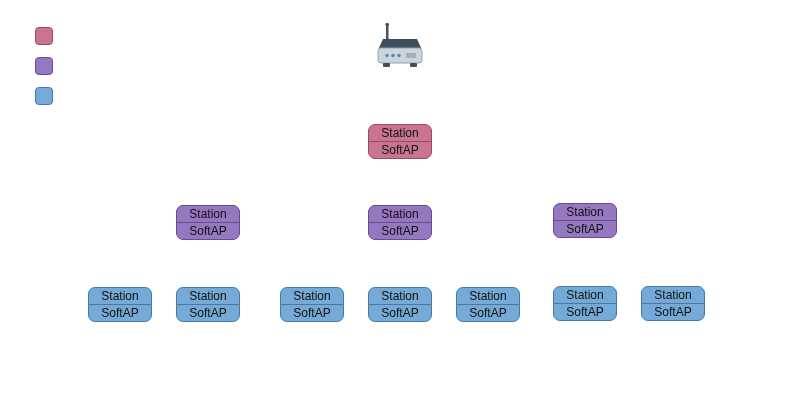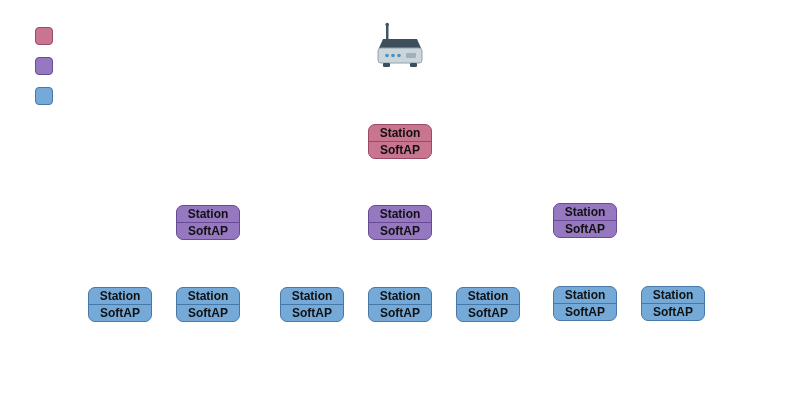--- a/index.html
+++ b/index.html
@@ -41,21 +41,20 @@
   .node {
     position: absolute;
     width: 64px;
     box-sizing: border-box;
     border-radius: 7px;
     border: 1.5px solid;
     overflow: hidden;
     text-align: center;
     font-size: 12px;
     color: #111111;
-    font-weight: bold;
   }
   .node .cell {
     height: 16px;
     line-height: 16px;
     white-space: nowrap;
   }
   .node .cell.bottom { border-top: 1.5px solid; }
 
   .node.tier-root {
     background: var(--root-fill);

